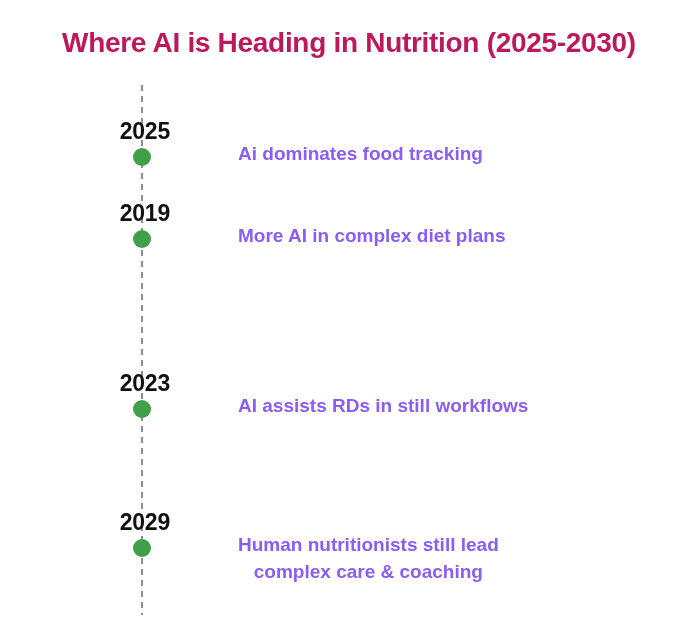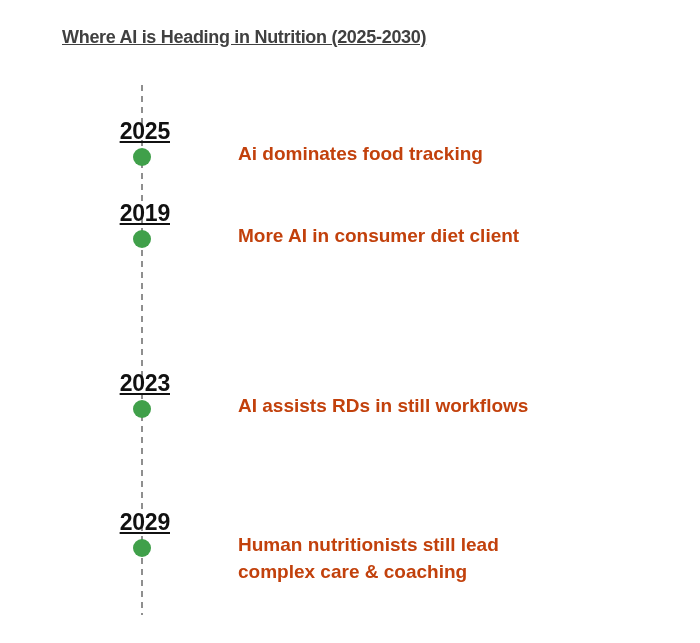--- a/index.html
+++ b/index.html
@@ -12,26 +12,25 @@
     background: #ffffff;
     font-family: "Liberation Sans", sans-serif;
     overflow: hidden;
     position: relative;
   }
 
   #chart-title {
     position: absolute;
     left: 62px;
     top: 27px;
-    font-size: 18px;
+    font-size: 28px;
     font-weight: bold;
-    color: #404040;
+    color: #be185d;
     letter-spacing: -0.3px;
     white-space: nowrap;
-    text-decoration: underline;
   }
 
   #timeline-area {
     position: absolute;
     left: 0;
     top: 0;
     width: 700px;
     height: 643px;
   }
 
@@ -62,63 +61,63 @@
 
   .event-year {
     position: absolute;
     right: 530px;       
     bottom: 12px;
     font-size: 23px;
     font-weight: bold;
     color: #111111;
     white-space: nowrap;
     letter-spacing: -0.2px;
-    text-decoration: underline;
   }
 
   .event-dot {
     position: absolute;
     left: 133px;
     top: -9px;
     width: 18px;
     height: 18px;
     border-radius: 50%;
     background: #40a04a;
   }
 
   .event-label {
     position: absolute;
     left: 238px;
     top: -17px;
     font-size: 19px;
     font-weight: bold;
-    color: #c2410c;
+    color: #8b5cf6;
     line-height: 27px;
     white-space: pre-line;
+    text-align: center;
   }
 </style>
 </head>
 <body>
 
 <div id="chart-title">Where AI is Heading in Nutrition (2025-2030)</div>
 
 <div id="timeline-area">
 
   <div id="timeline-axis"></div>
 
   <div class="timeline-event" style="top:157px">
     <div class="event-year">2025</div>
     <div class="event-dot"></div>
     <div class="event-label">Ai dominates food tracking</div>
   </div>
 
   <div class="timeline-event" style="top:239px">
     <div class="event-year">2019</div>
     <div class="event-dot"></div>
-    <div class="event-label">More AI in consumer diet client</div>
+    <div class="event-label">More AI in complex diet plans</div>
   </div>
 
   <div class="timeline-event" style="top:409px">
     <div class="event-year">2023</div>
     <div class="event-dot"></div>
     <div class="event-label">AI assists RDs in still workflows</div>
   </div>
 
   <div class="timeline-event" style="top:548px">
     <div class="event-year">2029</div>

